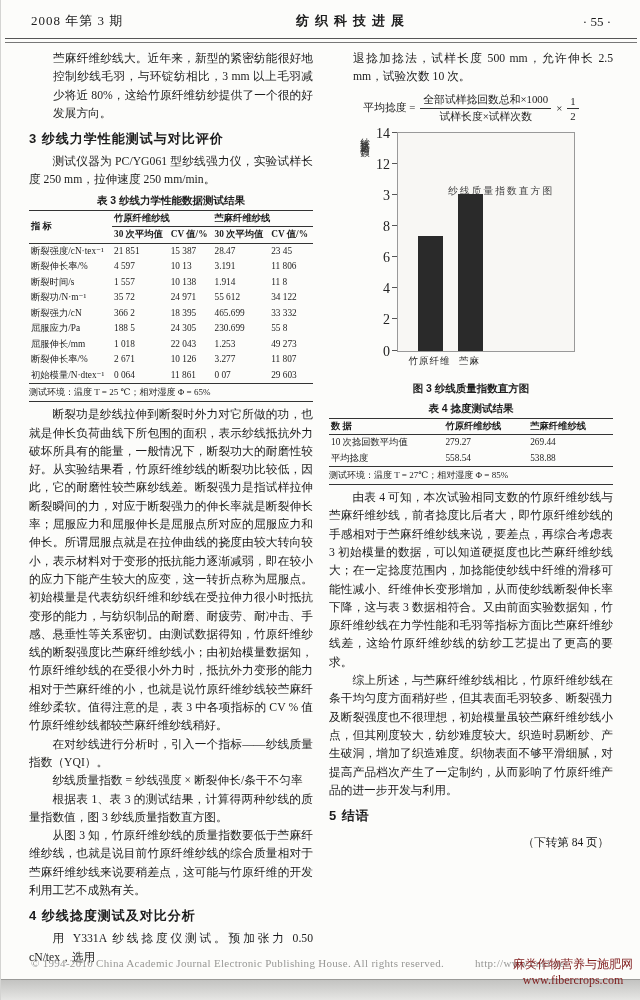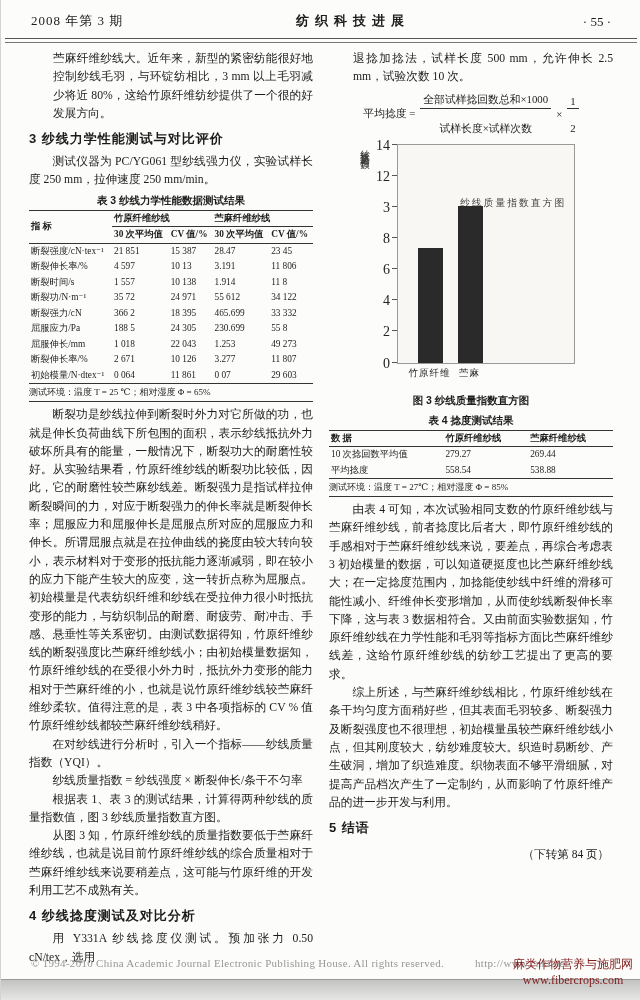--- a/index.html
+++ b/index.html
@@ -30,31 +30,31 @@
   th.lbl{text-align:left;}
   td.lbl{text-align:left;white-space:nowrap;}
   td.num,th.c{text-align:left;}
   tbody tr:last-child td{border-bottom:1px solid #333;}
   .tnote{font-size:9px;line-height:14px;padding:1px 0 2px;border-bottom:1.5px solid #333;
          margin-bottom:4px;}
   
   .formula-inline{font-size:11.7px;}
   .formula{display:flex;justify-content:center;align-items:center;gap:5px;
            font-size:10.8px;margin:6px 0 4px;}
-  .frac{display:inline-flex;flex-direction:column;text-align:center;gap:12px;}
+  .frac{display:inline-flex;flex-direction:column;text-align:center;}
   .frac .top{border-bottom:1px solid #333;padding:0 3px 1px;}
   .frac .bot{padding-top:1px;}
   
   .chart{position:relative;width:230px;height:252px;margin:2px auto 0;}
   .ylab{position:absolute;left:2px;top:2px;writing-mode:vertical-rl;
         font-size:9.5px;letter-spacing:2px;color:#333;}
   .plot{position:absolute;left:41px;top:4px;width:176px;height:218px;
         border:1px solid #999;background:#f8f7f4;}
   .bar{position:absolute;bottom:0;width:25px;background:#2a2a2a;}
-  .anno{position:absolute;left:62px;top:52px;font-size:9.8px;letter-spacing:2px;color:#444;
+  .anno{position:absolute;left:50px;top:52px;font-size:9.8px;letter-spacing:2px;color:#444;
         white-space:nowrap;}
   .ytick{position:absolute;width:24px;text-align:right;font-size:14px;color:#222;}
   .tickline{position:absolute;width:5px;height:1px;background:#555;left:36px;}
   .xlab{position:absolute;top:227px;font-size:9.5px;text-align:center;color:#222;
         letter-spacing:1px;}
   .figcap{text-align:center;font-family:"Liberation Sans","DejaVu Sans",sans-serif;
           font-weight:bold;font-size:10.5px;margin:2px 0 6px;}
   .cont-note{text-align:right;font-size:11.5px;margin-top:10px;padding-right:4px;}
   
   .footer{position:absolute;left:30px;top:957px;font-size:11px;color:#979795;

